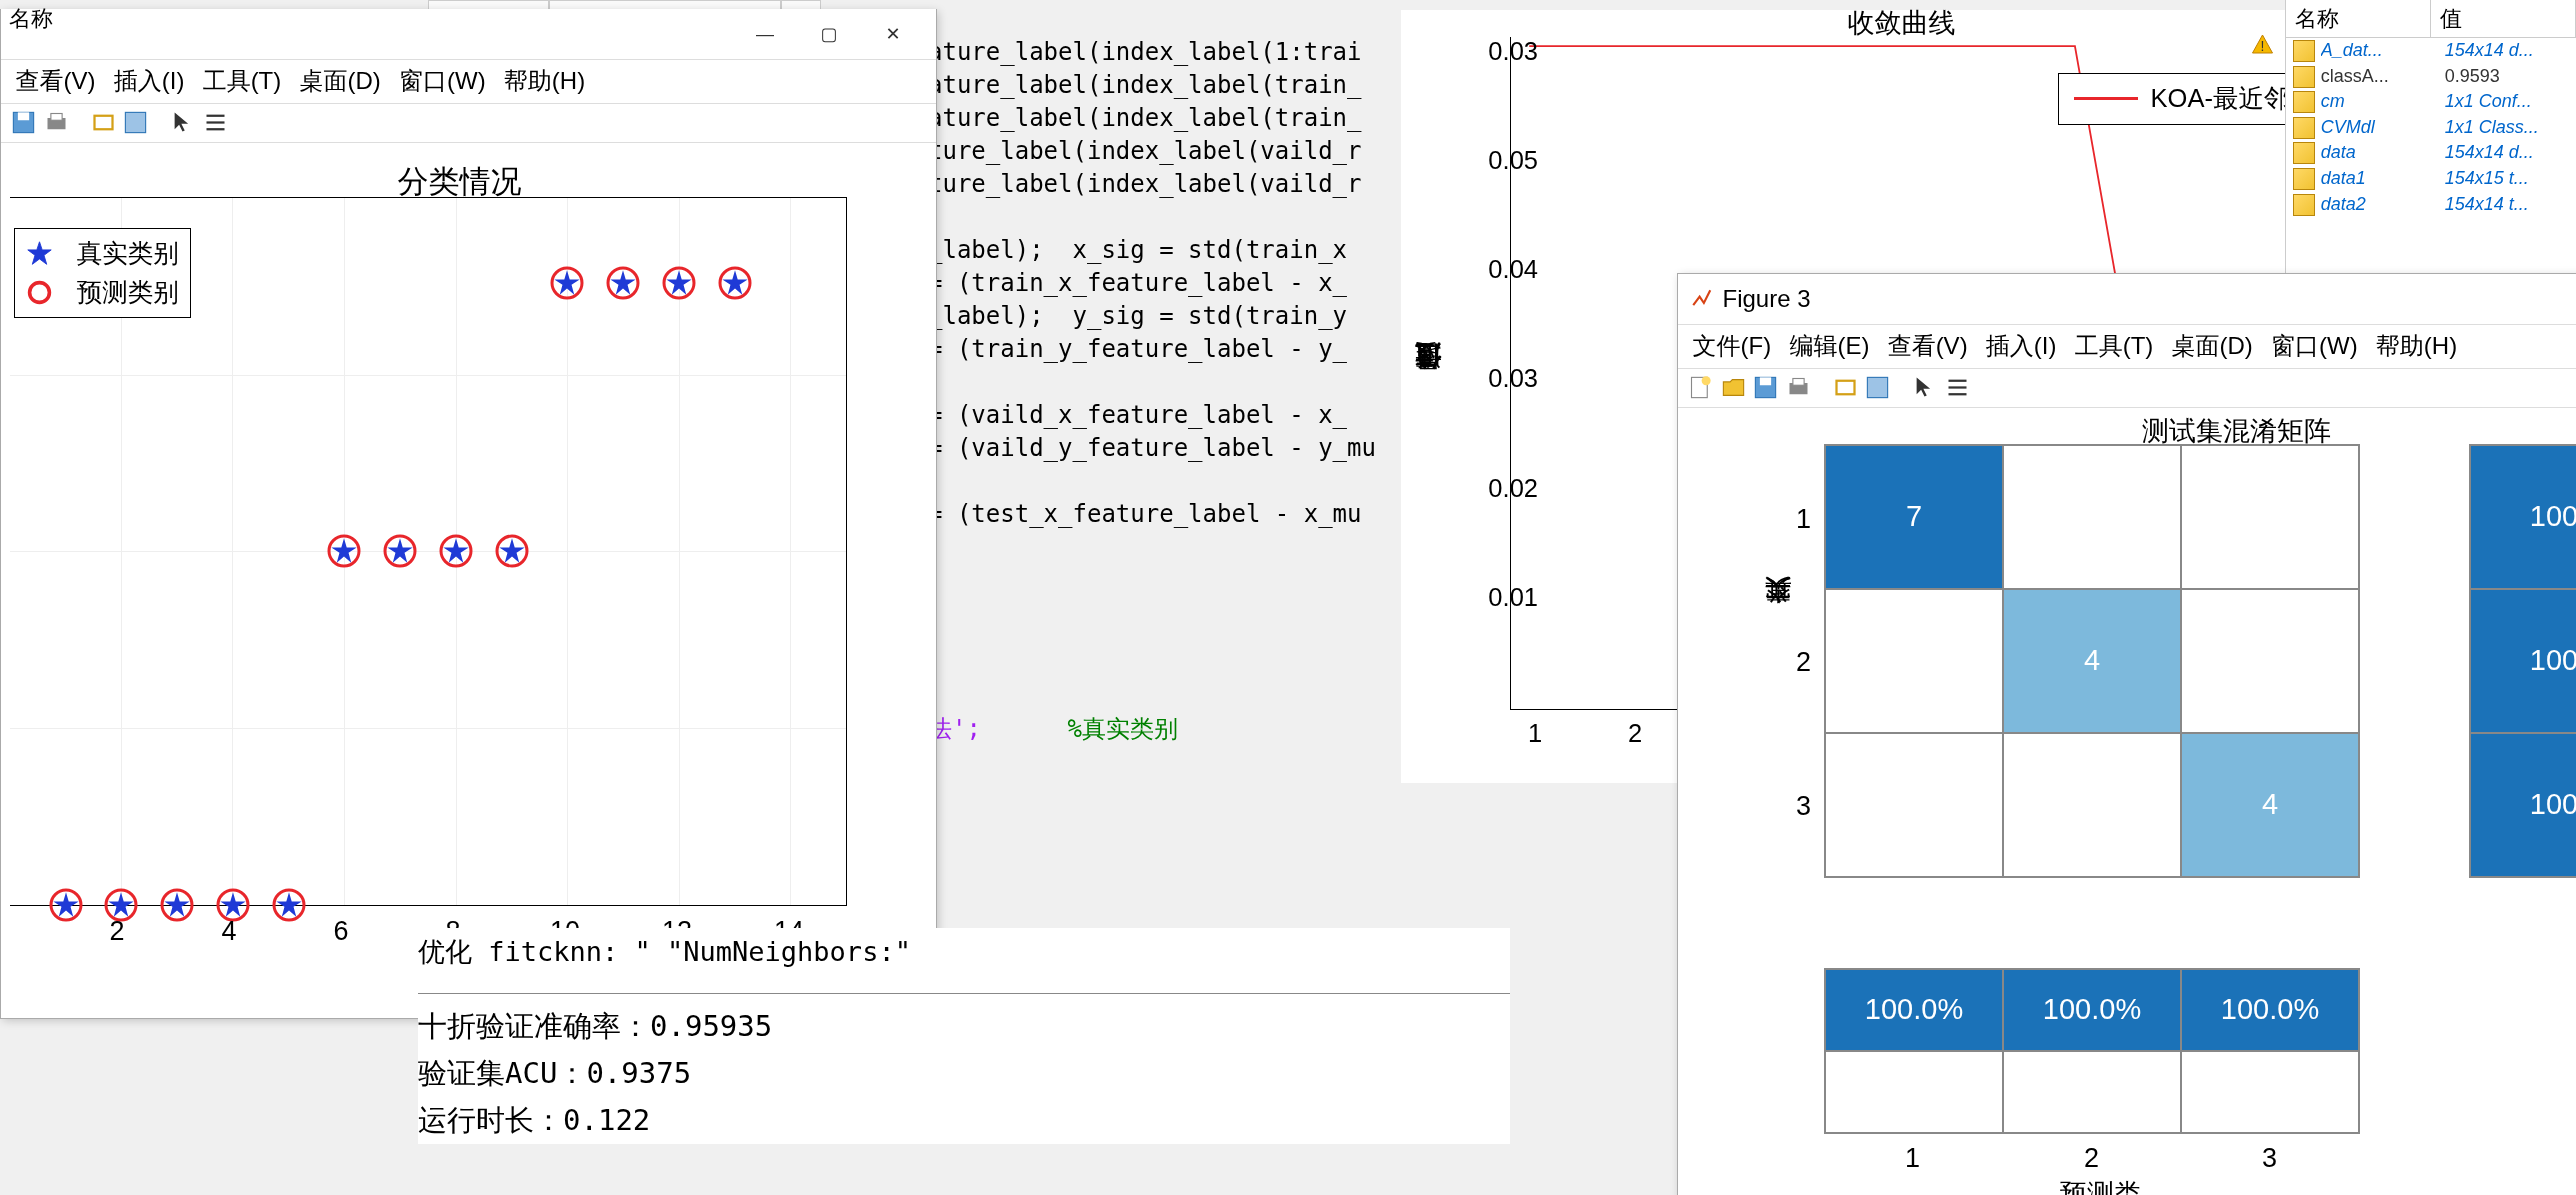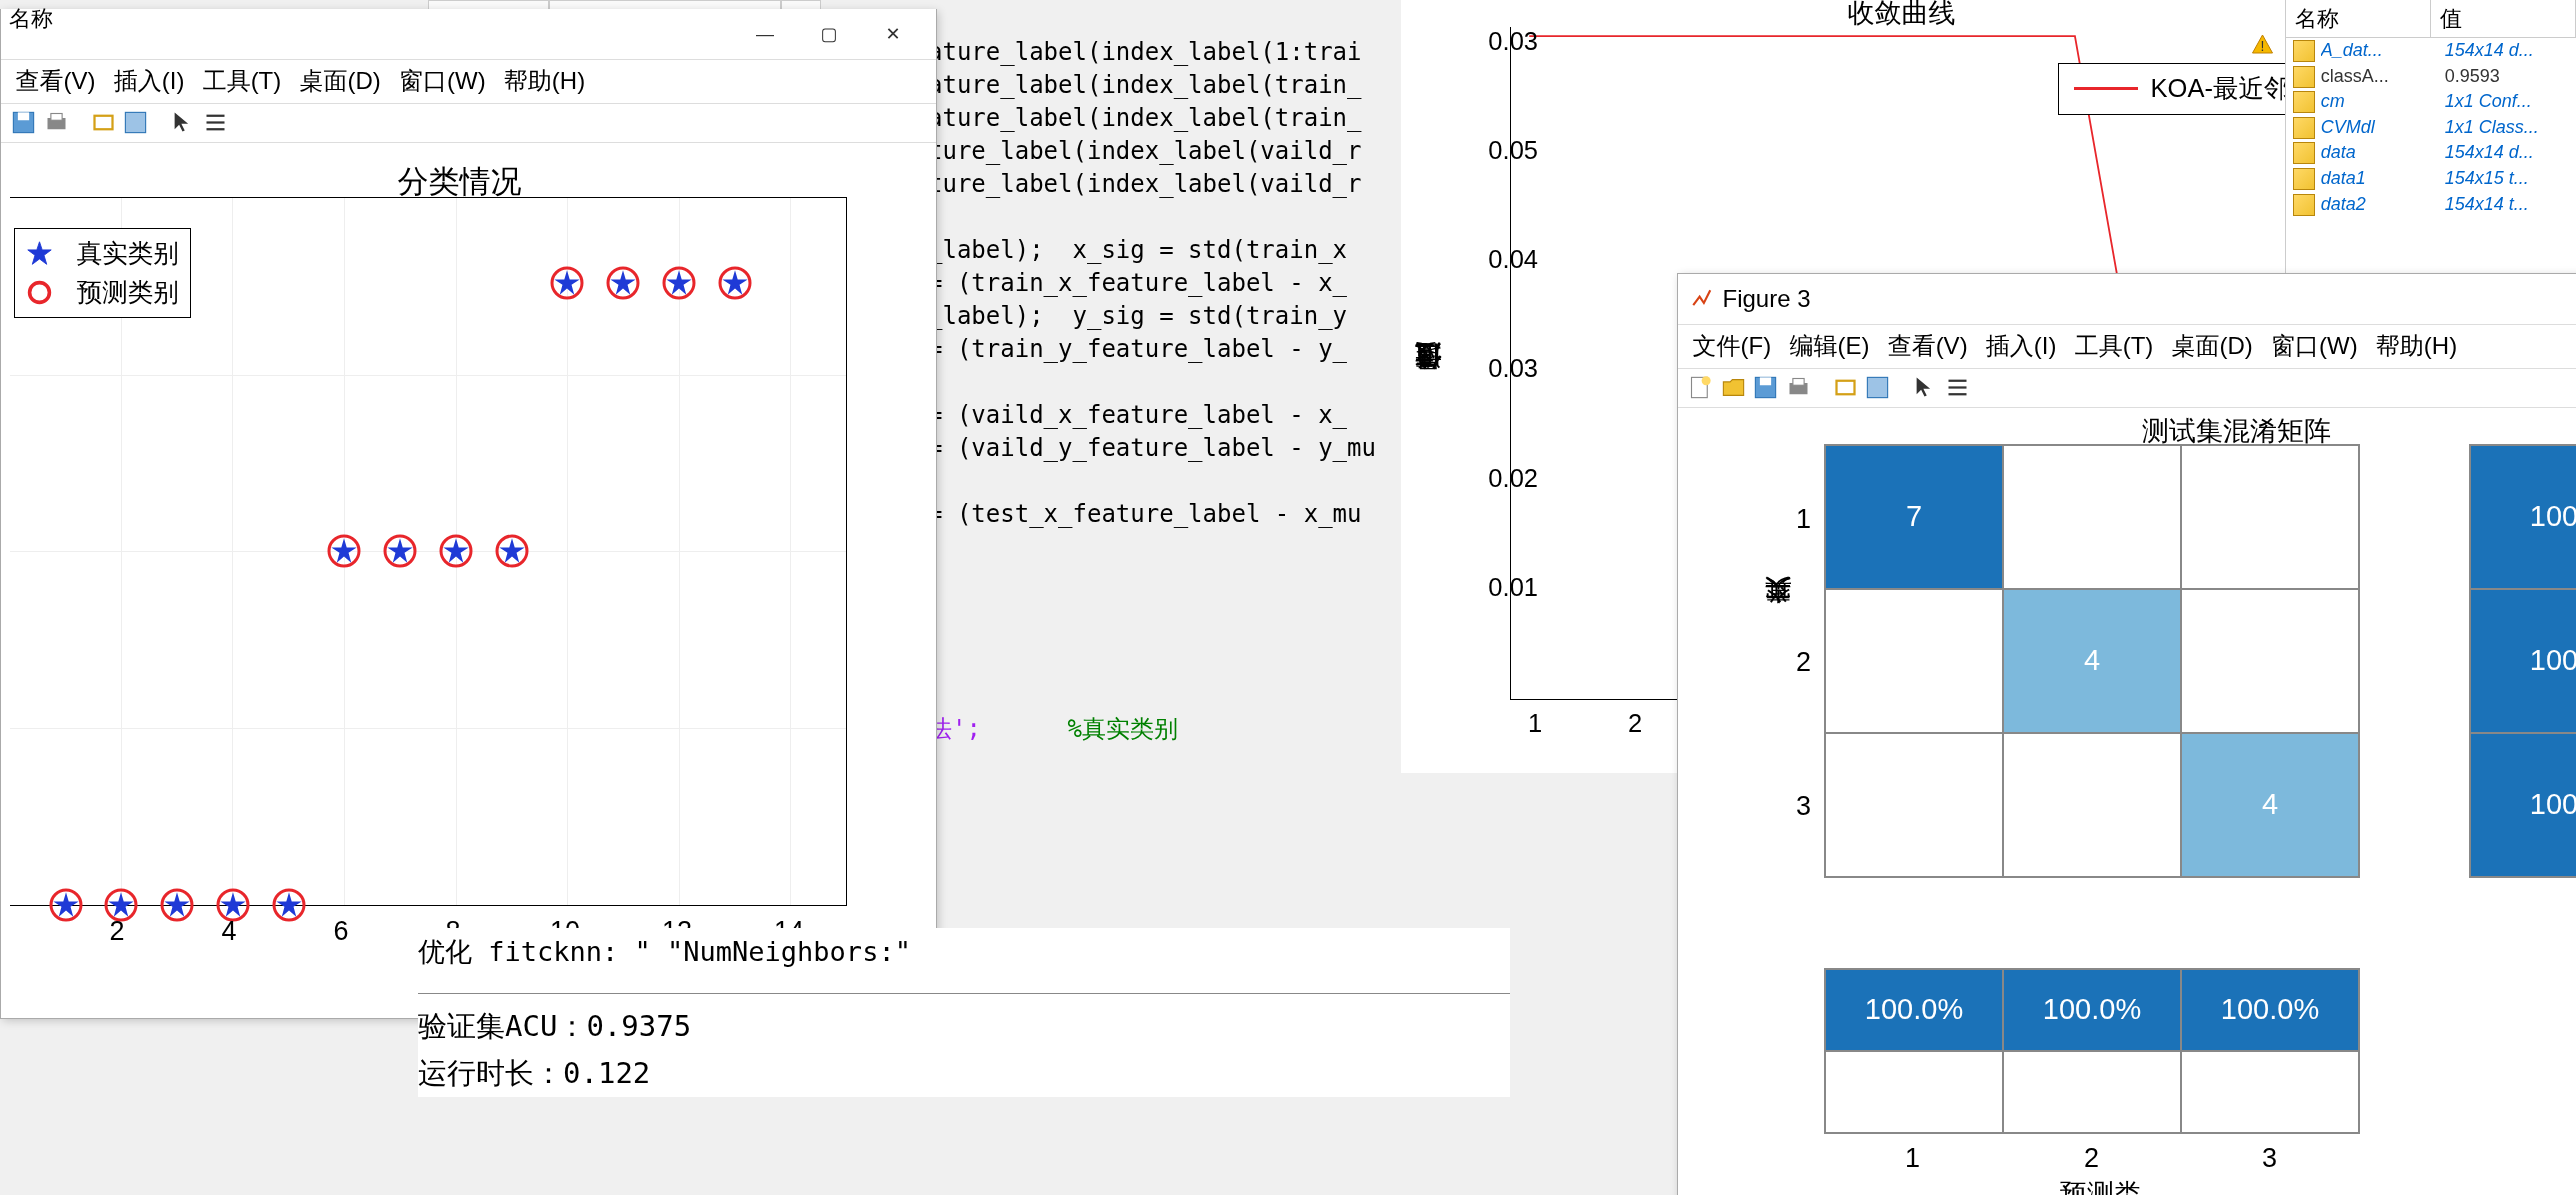--- a/index.html
+++ b/index.html
@@ -173,21 +173,21 @@
       background: linear-gradient(135deg, #ffd966, #f1c232);
       border: 0.9px solid #b8860b;
       margin-right: 5.5px;
       flex-shrink: 0;
     }
     .ws-name { flex: 1; color: #0066cc; font-style: italic; white-space: nowrap; overflow: hidden; }
     .ws-val { flex: 1; color: #0066cc; font-style: italic; white-space: nowrap; overflow: hidden; }
     
     .conv-chart {
       position: absolute;
-      left: 1401px; top: 0;
+      left: 1401px; top: 10px;
       width: 1001px;
       height: 773px;
       background: #fff;
       z-index: 1;
     }
     .conv-axes {
       position: absolute;
       left: 109px; top: 27px;
       width: 855px; height: 673px;
       border-left: 1.8px solid #000;
@@ -636,18 +636,19 @@
     <div class="cm-rowlabel" style="left:406px;top:735px;">2</div>
     <div class="cm-rowlabel" style="left:584px;top:735px;">3</div>
     <div style="position:absolute;left:82px;top:218px;writing-mode:vertical-rl;transform:rotate(180deg);font-size:27px;">真实类</div>
     <div style="position:absolute;left:382px;top:768px;font-size:27px;">预测类</div>
   </div>
 </div>
 
 <div class="cmd-output">
   <div style="font-family:Consolas,monospace;font-size:27px;">优化 fitcknn:   "   "NumNeighbors:"</div>
   <div class="cmd-border">
+  <div>十折验证准确率：0.95935</div>
   <div>验证集ACU：0.9375</div>
   <div>运行时长：0.122</div>
 
   </div>
 </div>
 
 
 </body></html>

